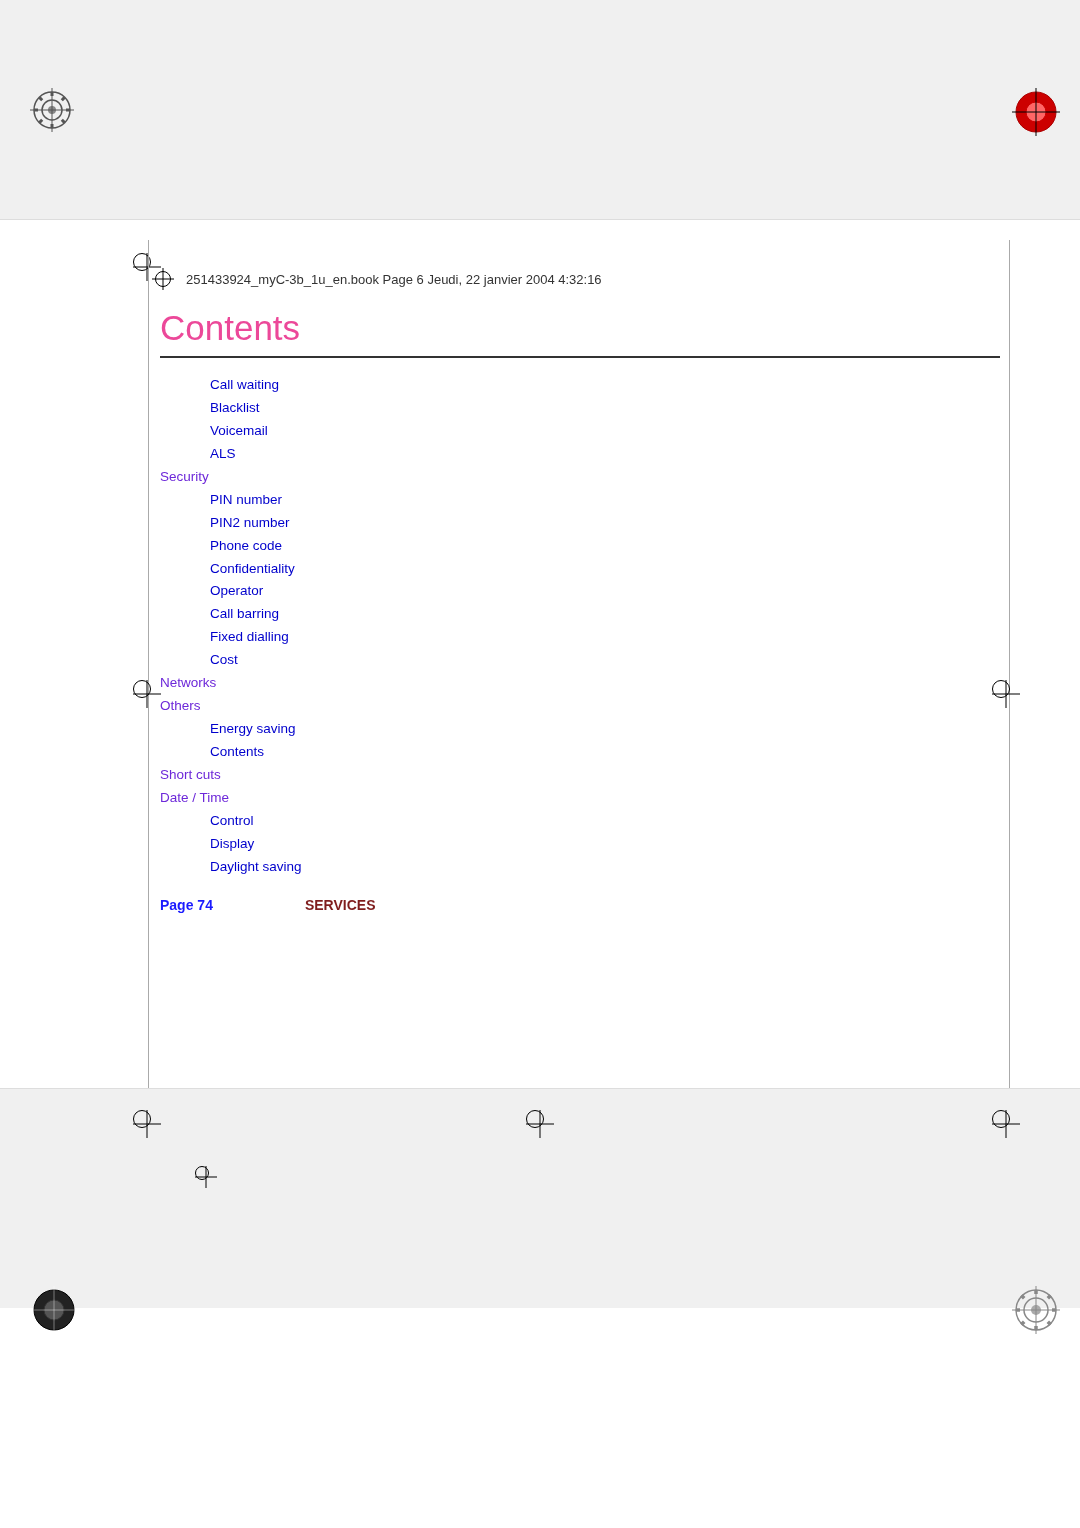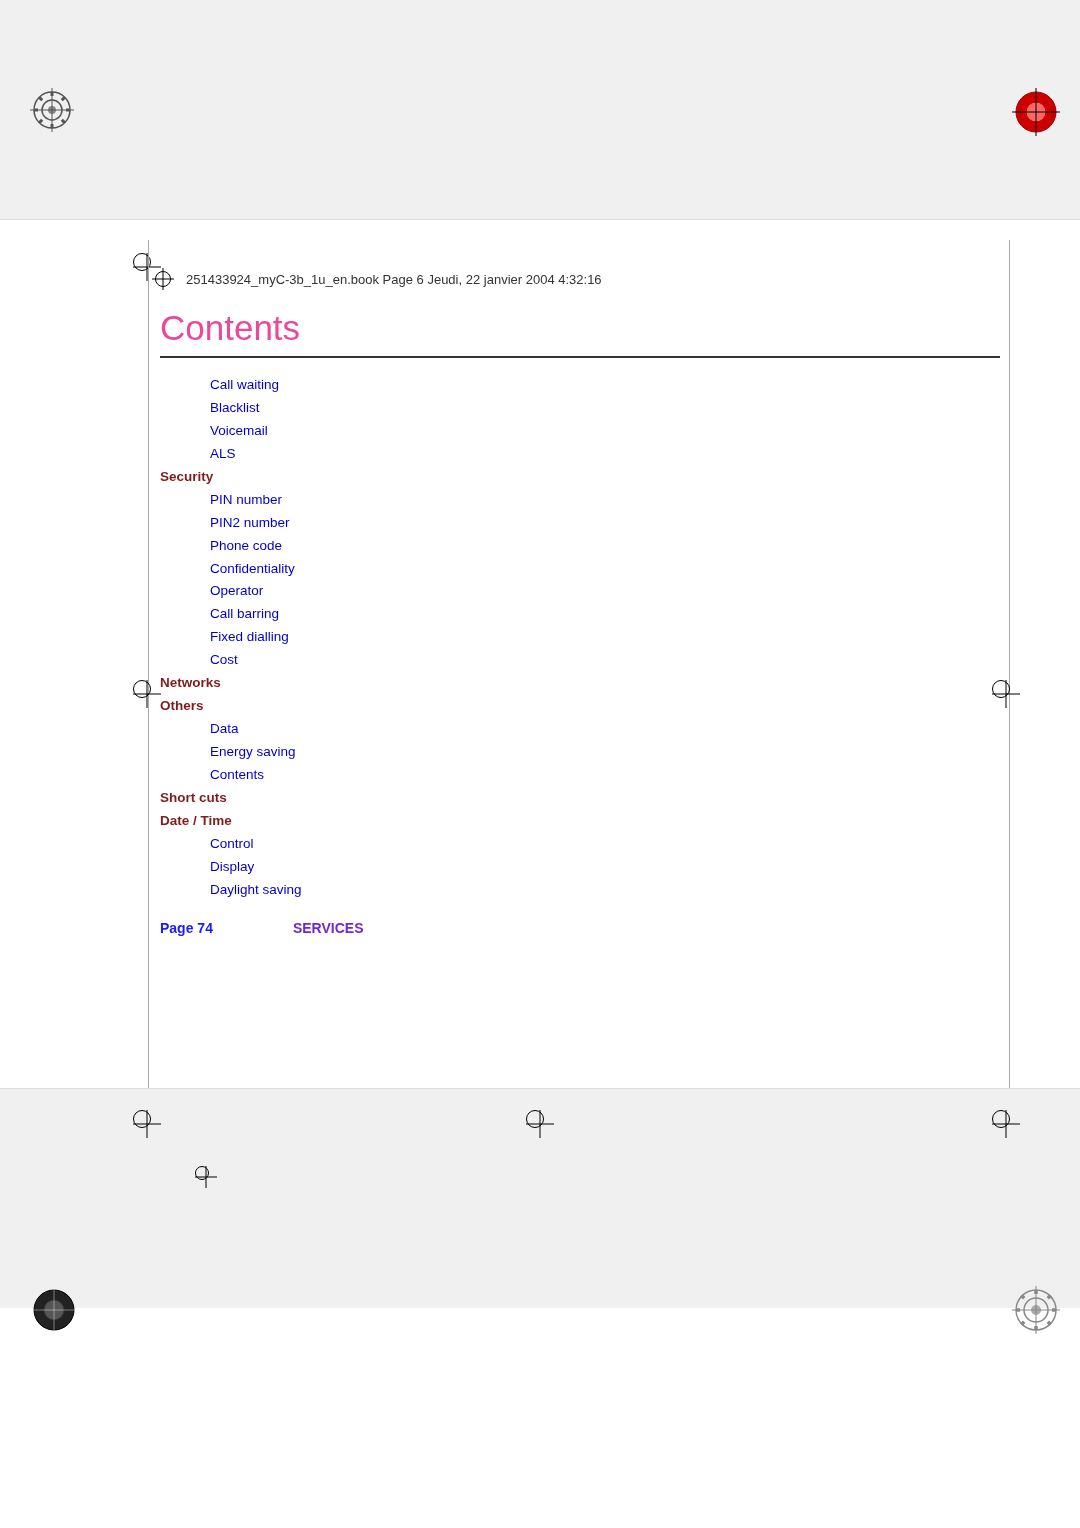--- a/index.html
+++ b/index.html
@@ -149,22 +149,22 @@
 
     .toc-item {
       font-size: 13.5px;
       line-height: 1.7;
       color: #0000cc;
       font-family: Arial, sans-serif;
     }
 
     .toc-item.level1 {
       margin-left: 0px;
-      font-weight: bold;
-      color: #7f1d1d;
+      font-weight: normal;
+      color: #6d28d9;
     }
 
     .toc-item.level2 {
       margin-left: 50px;
       color: #0000cc;
     }
 
     
     .page-number-row {
       display: flex;
@@ -177,22 +177,23 @@
       font-size: 14px;
       font-weight: bold;
       color: #1a1aff;
       margin-right: 80px;
       font-family: Arial, sans-serif;
     }
 
     .page-section-label {
       font-size: 14px;
       font-weight: bold;
-      color: #6d28d9;
-      font-family: Arial, sans-serif;
+      color: #7f1d1d;
+      font-family: Arial, sans-serif;
+      margin-left: 12px;
     }
 
     
     .bottom-strip {
       position: absolute;
       bottom: 220px;
       left: 0;
       right: 0;
       height: 220px;
       background: #f0f0f0;
@@ -380,21 +381,20 @@
       <div class="toc-item level2">PIN number</div>
       <div class="toc-item level2">PIN2 number</div>
       <div class="toc-item level2">Phone code</div>
       <div class="toc-item level2">Confidentiality</div>
       <div class="toc-item level2">Operator</div>
       <div class="toc-item level2">Call barring</div>
       <div class="toc-item level2">Fixed dialling</div>
       <div class="toc-item level2">Cost</div>
       <div class="toc-item level1">Networks</div>
       <div class="toc-item level1">Others</div>
-      <div class="toc-item level2">Data</div>
       <div class="toc-item level2">Energy saving</div>
       <div class="toc-item level2">Contents</div>
       <div class="toc-item level1">Short cuts</div>
       <div class="toc-item level1">Date / Time</div>
       <div class="toc-item level2">Control</div>
       <div class="toc-item level2">Display</div>
       <div class="toc-item level2">Daylight saving</div>
     </div>
 
     <div class="page-number-row">

